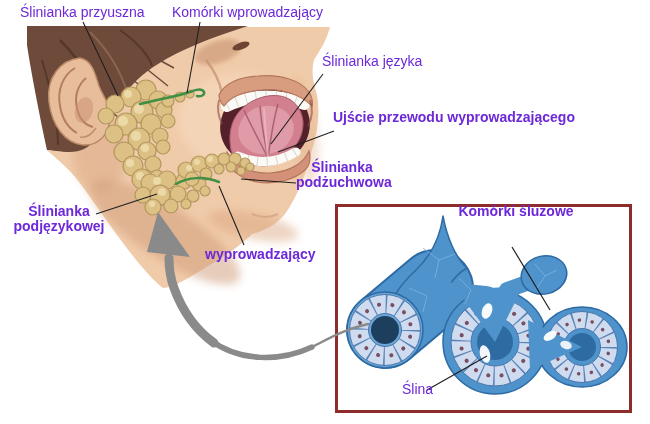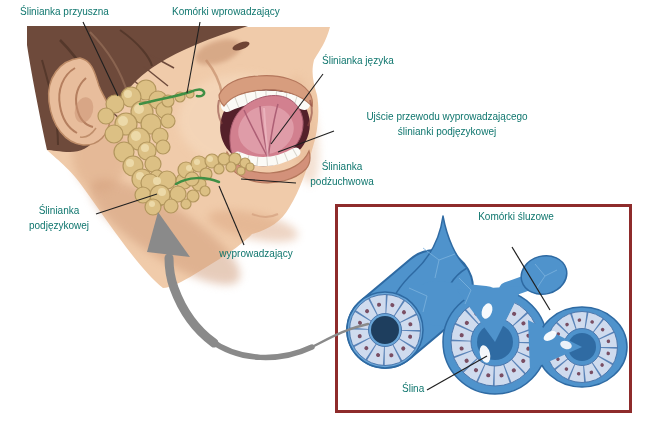--- a/index.html
+++ b/index.html
@@ -1,21 +1,21 @@
 <!DOCTYPE html>
 <html><head>
 <meta charset="utf-8">
 <style>
   html,body{margin:0;padding:0;background:#fff;}
   .stage{position:relative;width:650px;height:424px;overflow:hidden;background:#fff;
          font-family:"Liberation Sans",sans-serif;}
   .stage svg{position:absolute;left:0;top:0;}
-  .lbl{position:absolute;font-size:10px;line-height:14.5px;color:#0f766e;white-space:nowrap;}
+  .lbl{position:absolute;font-size:14px;line-height:14.5px;color:#6d28d9;white-space:nowrap;}
   .center{text-align:center;}
-  .bl{display:block;}
+  .bl{display:block;font-weight:bold;}
 </style>
 </head>
 <body>
 
 <div class="stage">
 
 <svg width="650" height="424" viewBox="0 0 650 424">
   <defs>
     <filter id="soft" x="-60%" y="-60%" width="220%" height="220%">
           <feGaussianBlur stdDeviation="4"></feGaussianBlur>
@@ -244,33 +244,32 @@
   <span>Ślinianka przyuszna</span>
 </div>
 <div class="lbl" style="left:172px;top:5px;width:162px">
   <span>Komórki wprowadzający</span>
 </div>
 <div class="lbl" style="left:322px;top:54px;width:130px">
   <span>Ślinianka języka</span>
 </div>
 <div class="lbl center" style="left:333px;top:110px;width:228px">
   <span class="bl">Ujście przewodu wyprowadzającego</span>
-  <span class="bl">ślinianki podjęzykowej</span>
 </div>
 <div class="lbl center" style="left:296px;top:160px;width:92px">
   <span class="bl">Ślinianka</span>
   <span class="bl">podżuchwowa</span>
 </div>
 <div class="lbl center" style="left:10px;top:204px;width:98px">
   <span class="bl">Ślinianka</span>
   <span class="bl">podjęzykowej</span>
 </div>
 <div class="lbl center" style="left:205px;top:247px;width:102px">
   <span class="bl">wyprowadzający</span>
 </div>
-<div class="lbl center" style="left:455px;top:210px;width:122px">
+<div class="lbl center" style="left:455px;top:204px;width:122px">
   <span class="bl">Komórki śluzowe</span>
 </div>
 <div class="lbl" style="left:402px;top:382px;width:40px">
   <span>Ślina</span>
 </div>
 
 </div>
 
 </body></html>

